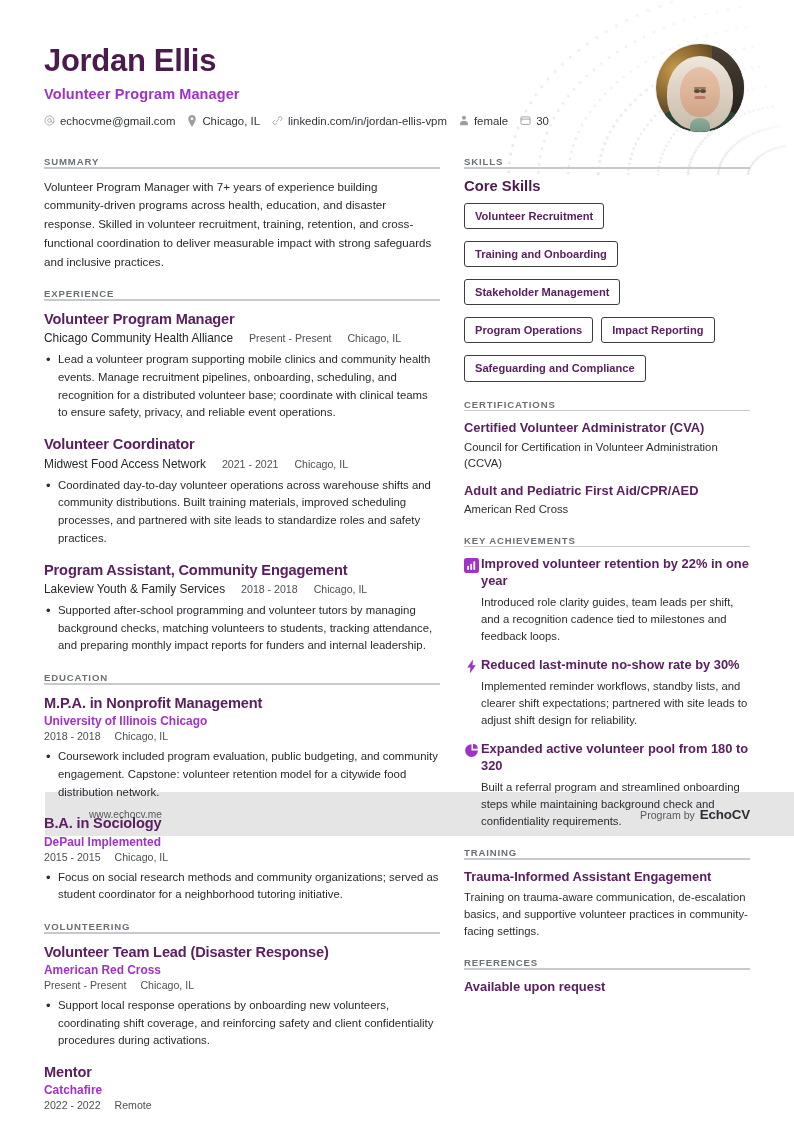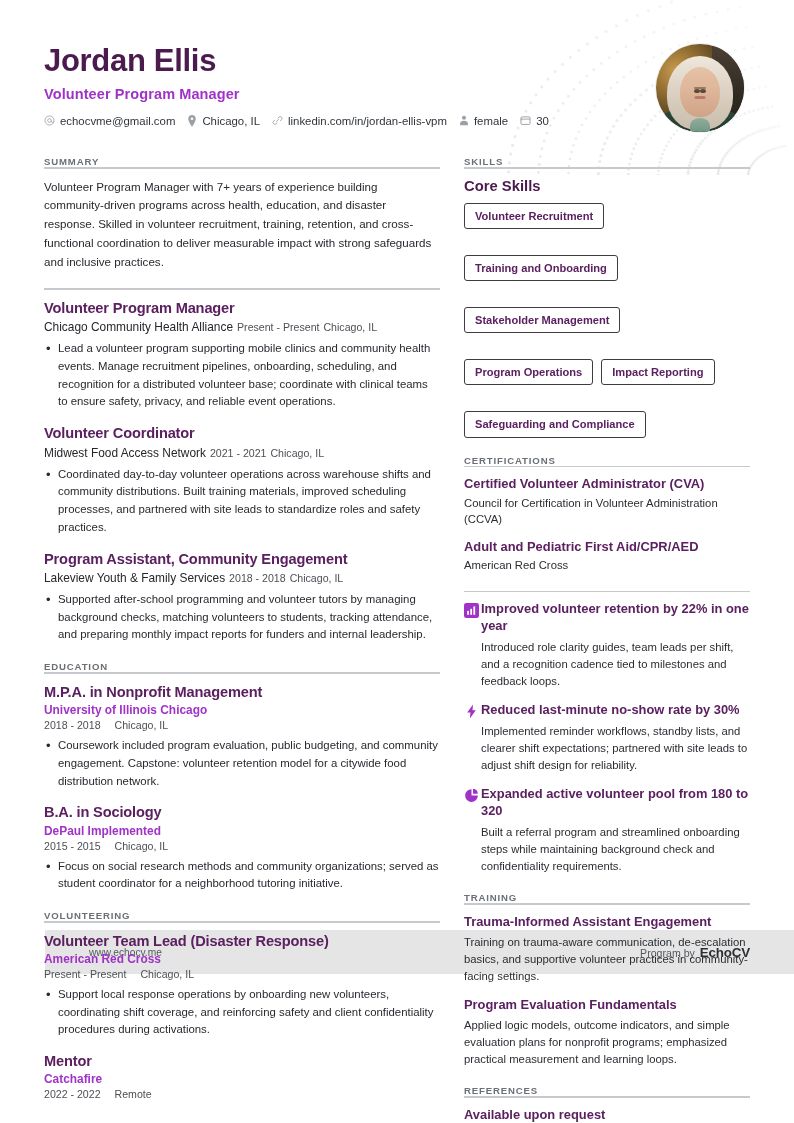--- a/index.html
+++ b/index.html
@@ -3,21 +3,21 @@
 <meta charset="utf-8">
 <style>
   * { box-sizing: border-box; margin: 0; padding: 0; }
   html, body {
     width: 794px; height: 1123px;
     background: #ffffff;
     font-family: "Liberation Sans", sans-serif;
     color: #1f2328;
     overflow: hidden;
   }
-  .page { position: relative; width: 794px; height: 974px; background:#fff; }
+  .page { position: relative; width: 794px; height: 836px; background:#fff; }
 
   
   .dot-swirl {
     position:absolute; top:0; right:0; width:380px; height:175px;
     pointer-events:none; z-index:0; opacity:.85;
   }
 
   .content { position:relative; z-index:2; padding: 42px 44px 0 44px; }
 
   
@@ -89,42 +89,42 @@
     font-size: 11.6px; line-height: 1.62; color:#26292e;
   }
 
   .entry { margin-bottom: 13px; }
   .entry:last-child { margin-bottom: 2px; }
   .e-title {
     font-size: 14.6px; font-weight: 700; color:#5b2060; letter-spacing:-.15px;
     line-height:1.25;
   }
   .e-meta {
-    margin-top: 3px; display:flex; align-items:baseline; gap: 4px; flex-wrap:wrap;
+    margin-top: 3px; display:flex; align-items:baseline; gap: 16px; flex-wrap:wrap;
     font-size: 11.6px; color:#24272b;
   }
   .e-org { font-size: 11.9px; color:#24272b; }
   .e-dates { font-size: 10.6px; color:#4c5055; }
   .e-loc { font-size: 10.6px; color:#4c5055; }
   .e-org-link { font-size: 11.9px; font-weight:700; color:#a032c8; margin-top:2px; }
   .e-meta2 { margin-top:2px; display:flex; gap:14px; align-items:baseline;
              font-size:10.6px; color:#4c5055; }
 
   ul.bullets { list-style:none; margin-top: 6px; }
   ul.bullets li {
     position:relative; padding-left: 14px; font-size: 11.4px;
     line-height: 1.56; color:#26292e; margin-bottom: 2px;
   }
   ul.bullets li::before {
     content:"•"; position:absolute; left: 2px; top:-1px; font-size: 13px; color:#26292e;
   }
 
   
   .skills-head { font-size: 14.8px; font-weight: 600; color:#4b1b4e; margin-bottom: 9px; }
-  .chips { display:flex; flex-wrap:wrap; gap: 26px 8px; text-align: right; }
+  .chips { display:flex; flex-wrap:wrap; gap: 12px 8px; text-align: right; }
   .chip {
     border: 1.3px solid #3d3d3d; border-radius: 3px;
     padding: 6px 10px; font-size: 11.1px; font-weight: 700; color:#5b2060;
     background:#fff; line-height:1.1;
   }
 
   
   .cert { margin-bottom: 11px; }
   .cert-name { font-size: 12.9px; font-weight: 600; color:#5b2060; line-height:1.3; }
   .cert-issuer { margin-top: 2px; font-size: 11.3px; color:#2a2d32; line-height:1.45; }
@@ -526,20 +526,21 @@
 
       <div class="col-left">
 
         <div class="section">
           <div class="sec-title">SUMMARY</div>
           <div class="sec-rule"></div>
           <div class="summary-text">Volunteer Program Manager with 7+ years of experience building community-driven programs across health, education, and disaster response. Skilled in volunteer recruitment, training, retention, and cross-functional coordination to deliver measurable impact with strong safeguards and inclusive practices.</div>
         </div>
 
         <div class="section">
+          <div class="sec-title">EXPERIENCE</div>
           <div class="sec-rule"></div>
 
           <div class="entry">
             <div class="e-title">Volunteer Program Manager</div>
             <div class="e-meta">
               <span class="e-org">Chicago Community Health Alliance</span>
               <span class="e-dates">Present - Present</span>
               <span class="e-loc">Chicago, IL</span>
             </div>
             <ul class="bullets">
@@ -653,20 +654,21 @@
             <div class="cert-name">Certified Volunteer Administrator (CVA)</div>
             <div class="cert-issuer">Council for Certification in Volunteer Administration (CCVA)</div>
           </div>
           <div class="cert">
             <div class="cert-name">Adult and Pediatric First Aid/CPR/AED</div>
             <div class="cert-issuer">American Red Cross</div>
           </div>
         </div>
 
         <div class="section">
+          <div class="sec-title">KEY ACHIEVEMENTS</div>
           <div class="sec-rule"></div>
 
           <div class="ach">
             <span class="ach-ico">
               <svg width="15" height="15" viewBox="0 0 16 16">
                 <rect x="0" y="0" width="16" height="16" rx="2.5" fill="#a032c8"></rect>
                 <rect x="3.4" y="8.4" width="1.9" height="4.2" fill="#fff"></rect>
                 <rect x="6.7" y="6.2" width="1.9" height="6.4" fill="#fff"></rect>
                 <rect x="10" y="3.6" width="1.9" height="9" fill="#fff"></rect>
               </svg>
@@ -703,24 +705,20 @@
           </div>
         </div>
 
         <div class="section">
           <div class="sec-title">TRAINING</div>
           <div class="sec-rule"></div>
           <div class="tr">
             <div class="tr-name">Trauma-Informed Assistant Engagement</div>
             <div class="tr-desc">Training on trauma-aware communication, de-escalation basics, and supportive volunteer practices in community-facing settings.</div>
           </div>
-          <div class="tr">
-            <div class="tr-name">Program Evaluation Fundamentals</div>
-            <div class="tr-desc">Applied logic models, outcome indicators, and simple evaluation plans for nonprofit programs; emphasized practical measurement and learning loops.</div>
-          </div>
         </div>
 
         <div class="section">
           <div class="sec-title">REFERENCES</div>
           <div class="sec-rule"></div>
           <div class="ref-text">Available upon request</div>
         </div>
 
       </div>
     </div>

